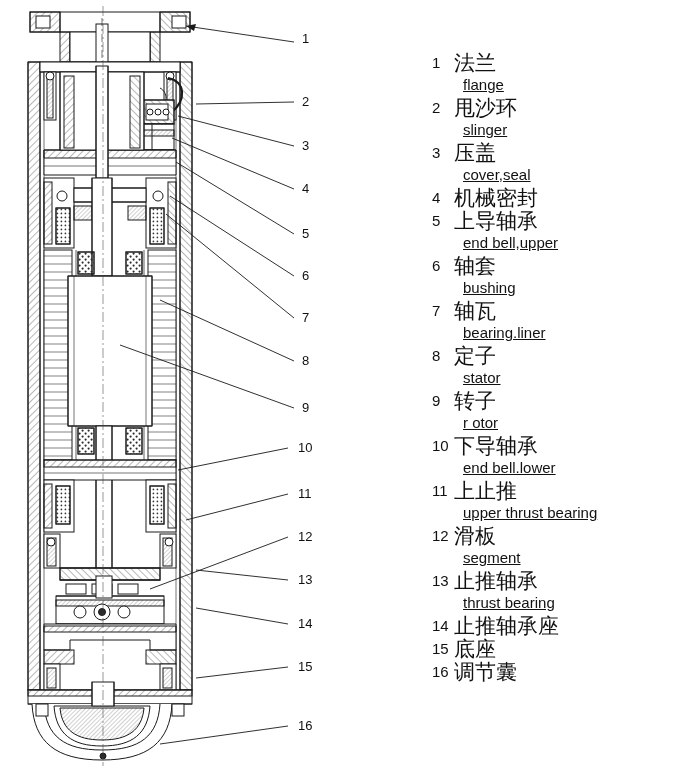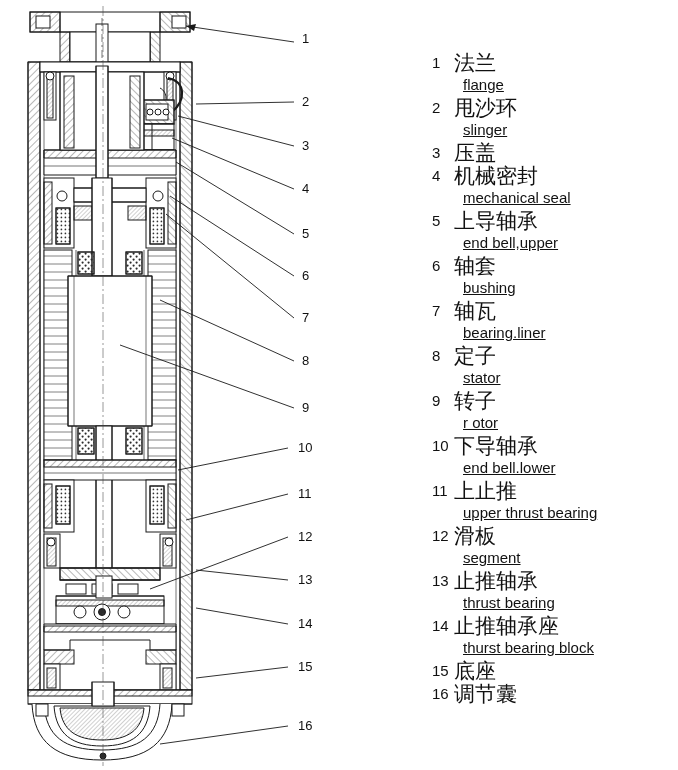--- a/index.html
+++ b/index.html
@@ -423,28 +423,28 @@
         <span class="legend-cn">甩沙环</span>
       </div>
       <div class="legend-en">slinger</div>
     </div>
 
     <div class="legend-item">
       <div class="legend-row-cn">
         <span class="legend-num">3</span>
         <span class="legend-cn">压盖</span>
       </div>
+      <div class="legend-en">cover,seal</div>
     </div>
 
     <div class="legend-item">
       <div class="legend-row-cn">
         <span class="legend-num">4</span>
         <span class="legend-cn">机械密封</span>
       </div>
-      <div class="legend-en">mechanical seal</div>
     </div>
 
     <div class="legend-item">
       <div class="legend-row-cn">
         <span class="legend-num">5</span>
         <span class="legend-cn">上导轴承</span>
       </div>
       <div class="legend-en">end bell,upper</div>
     </div>
 
@@ -510,21 +510,20 @@
         <span class="legend-cn">止推轴承</span>
       </div>
       <div class="legend-en">thrust bearing</div>
     </div>
 
     <div class="legend-item">
       <div class="legend-row-cn">
         <span class="legend-num">14</span>
         <span class="legend-cn">止推轴承座</span>
       </div>
-      <div class="legend-en">thurst bearing block</div>
     </div>
 
     <div class="legend-item">
       <div class="legend-row-cn">
         <span class="legend-num">15</span>
         <span class="legend-cn">底座</span>
       </div>
     </div>
 
     <div class="legend-item">

